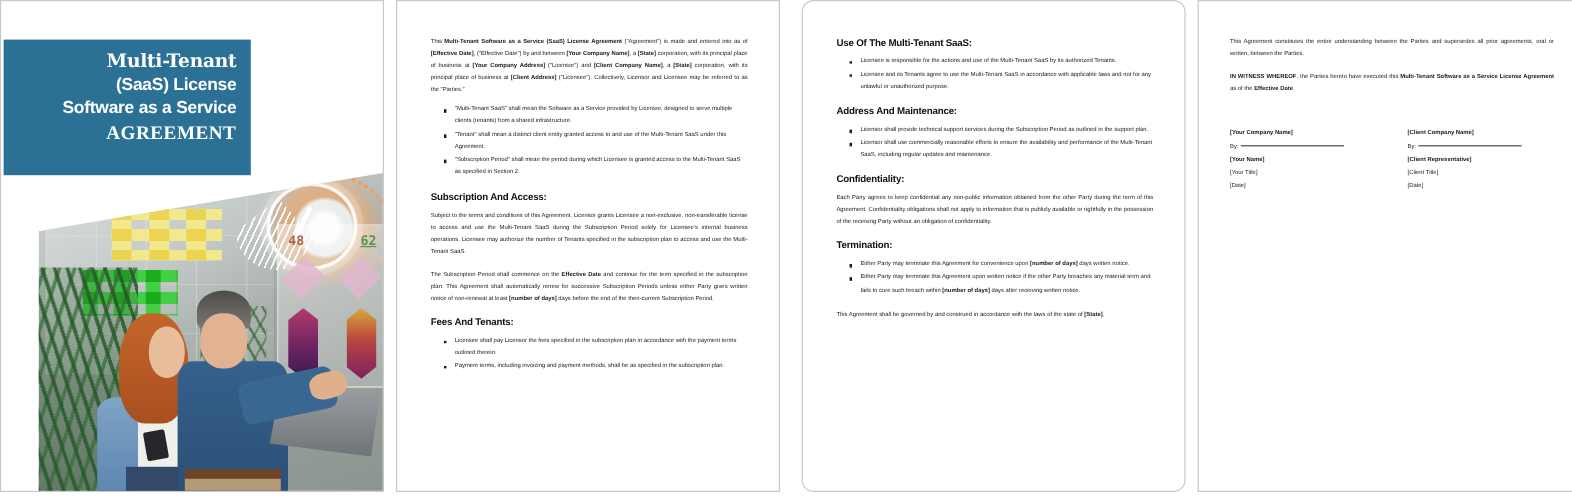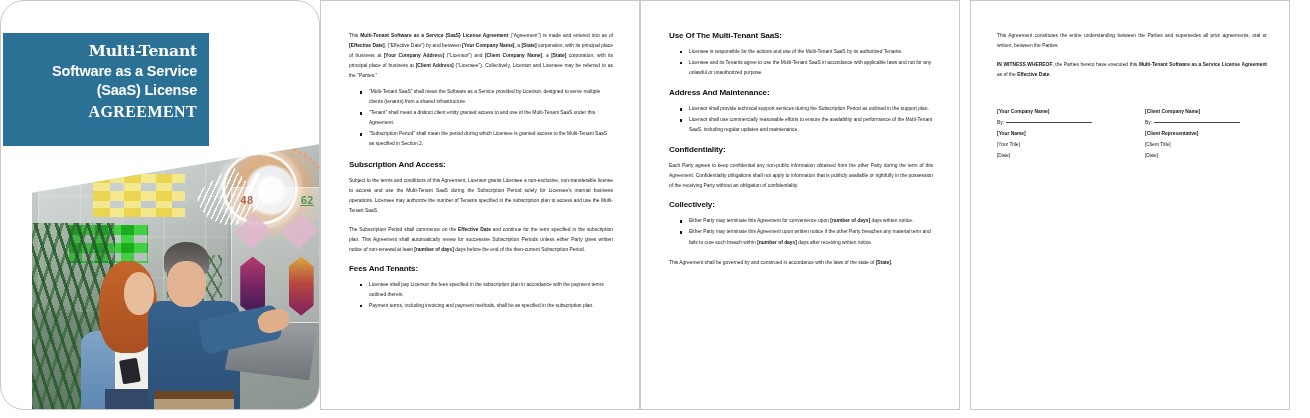--- a/index.html
+++ b/index.html
@@ -22,23 +22,23 @@
 
   .page {
     position: relative;
     background: #ffffff;
     border: 1px solid #c8c8c8;
     height: 410px;
     overflow: hidden;
     flex: 0 0 auto;
   }
 
-  #page-1 { width: 320px; margin-left: 0px; border-radius: 24px; }
-  #page-2 { width: 320px; }
-  #page-3 { width: 320px; margin-left: 0; }
+  #page-1 { width: 320px; margin-left: 0px; }
+  #page-2 { width: 320px; margin-left: 10px; }
+  #page-3 { width: 320px; margin-left: 18px; border-radius: 10px; }
   #page-4 { width: 320px; margin-left: 10px; }
 
   
   .cover-title-box {
     position: absolute;
     left: 2px;
     top: 32px;
     width: 206px;
     height: 113px;
     background: #2b7196;
@@ -390,22 +390,22 @@
 </style>
 </head>
 <body>
 
 <div id="doc-viewer">
 
   <div class="page" id="page-1">
 
     <div class="cover-title-box">
       <div class="cover-title-line ct-1">Multi-Tenant</div>
+      <div class="cover-title-line ct-3">(SaaS) License</div>
       <div class="cover-title-line ct-2">Software as a Service</div>
-      <div class="cover-title-line ct-3">(SaaS) License</div>
       <div class="cover-title-line ct-4">AGREEMENT</div>
     </div>
 
     <div class="cover-photo">
       <div class="photo-skew">
         <div class="photo-bg"></div>
         <div class="photo-window"></div>
         <div class="led-yellow"></div>
         <div class="led-green"></div>
         <div class="hud-arc"></div>
@@ -478,21 +478,21 @@
 
       <h2 class="heading">Address And Maintenance:</h2>
       <ul class="bullets">
         <li>Licensor shall provide technical support services during the Subscription Period as outlined in the support plan.</li>
         <li>Licensor shall use commercially reasonable efforts to ensure the availability and performance of the Multi-Tenant SaaS, including regular updates and maintenance.</li>
       </ul>
 
       <h2 class="heading">Confidentiality:</h2>
       <p class="para">Each Party agrees to keep confidential any non-public information obtained from the other Party during the term of this Agreement. Confidentiality obligations shall not apply to information that is publicly available or rightfully in the possession of the receiving Party without an obligation of confidentiality.</p>
 
-      <h2 class="heading">Collectively:</h2>
+      <h2 class="heading">Termination:</h2>
       <ul class="bullets">
         <li><span>Either Party may terminate this Agreement for convenience upon </span><b>[number of days]</b><span> days written notice.</span></li>
         <li><span>Either Party may terminate this Agreement upon written notice if the other Party breaches any material term and fails to cure such breach within </span><b>[number of days]</b><span> days after receiving written notice.</span></li>
       </ul>
 
       <p class="para"><span>This Agreement shall be governed by and construed in accordance with the laws of the state of </span><b>[State]</b><span>.</span></p>
     </div>
   </div>
 
   <div class="page" id="page-4">

